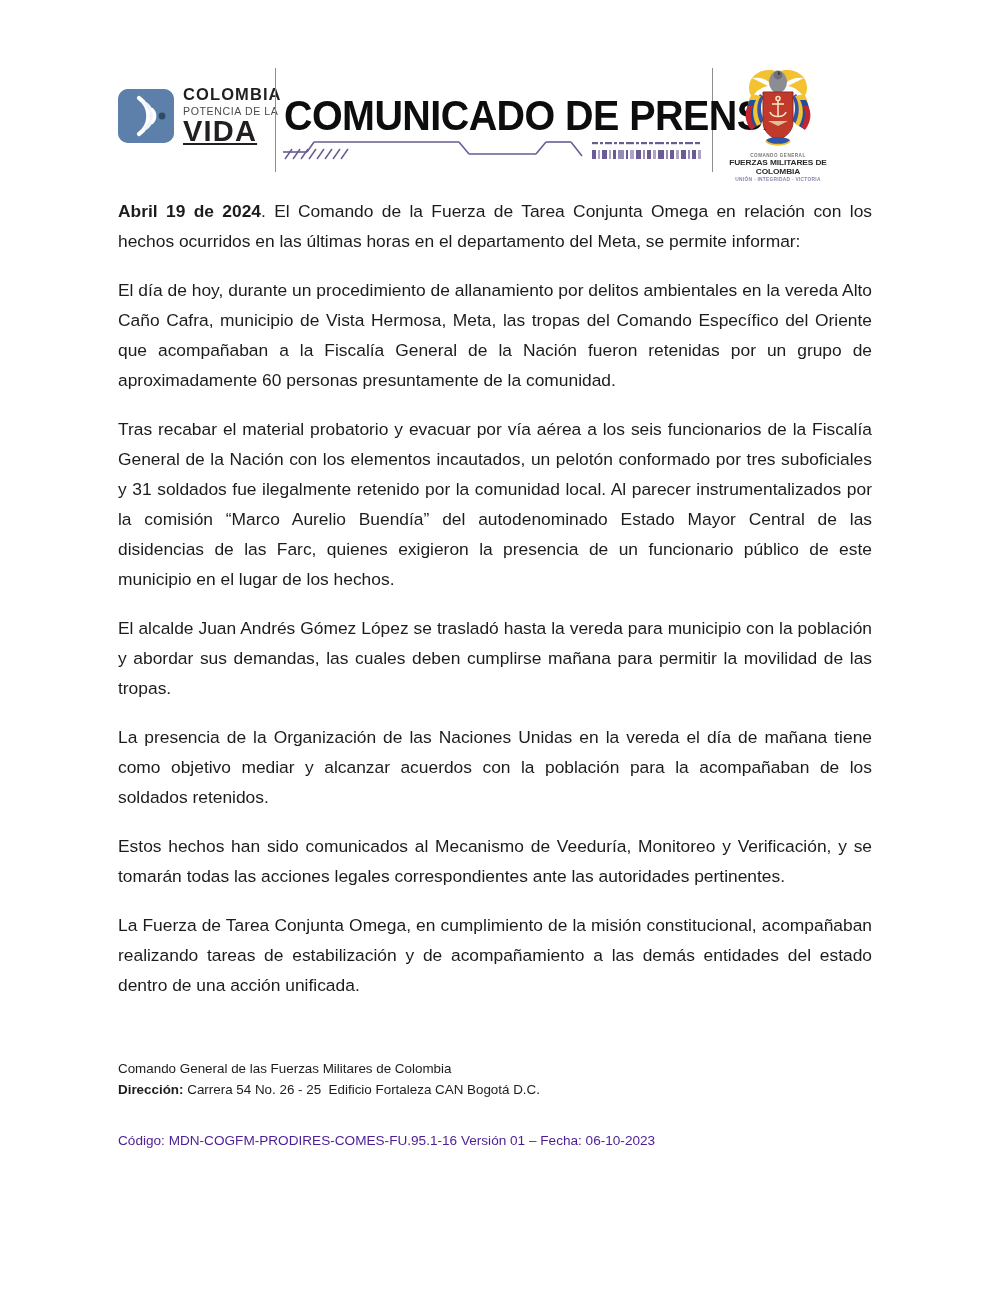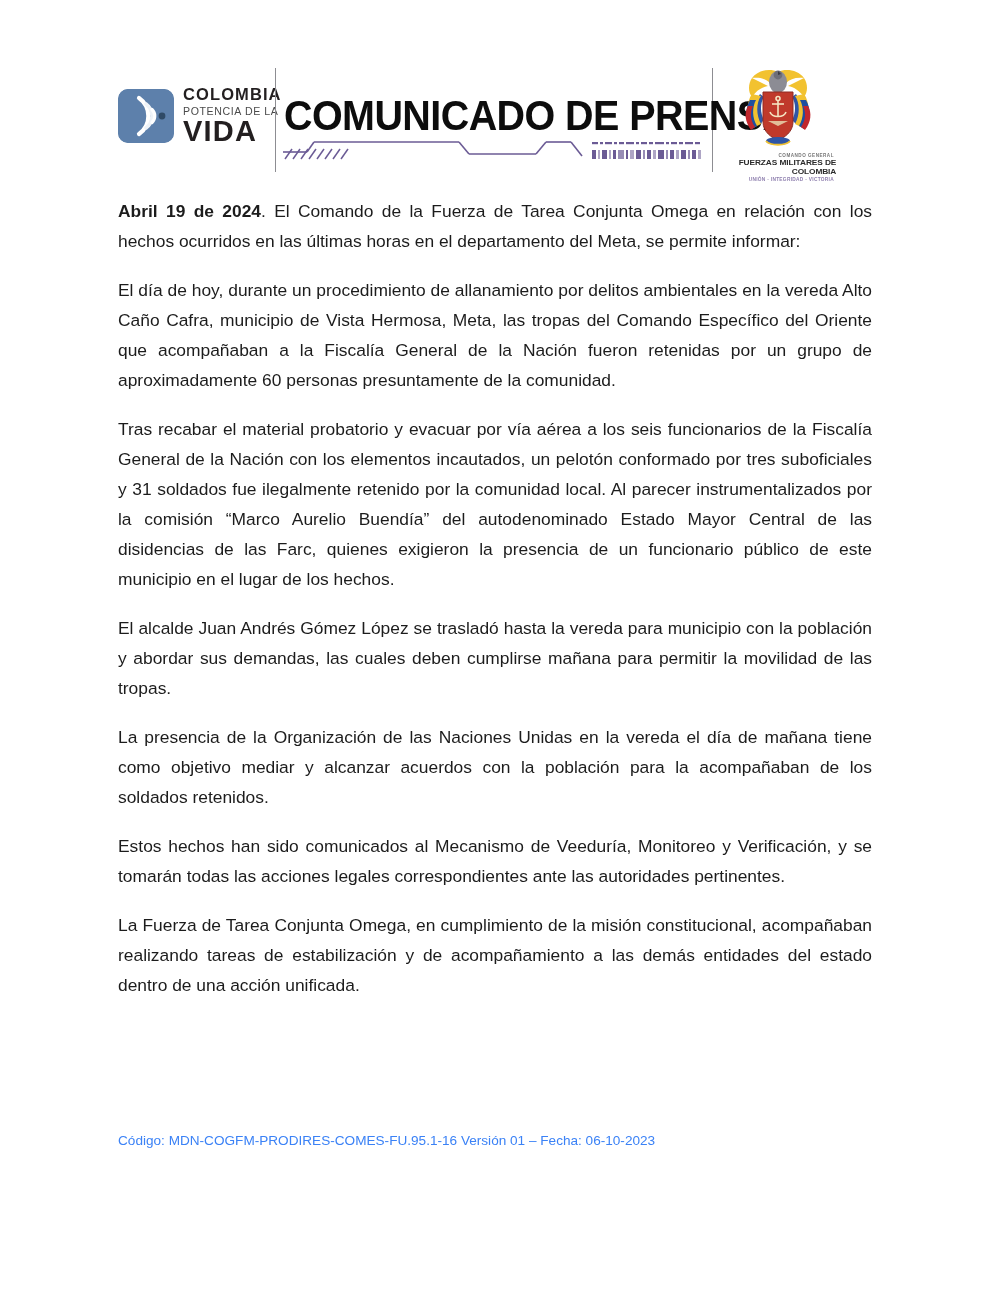--- a/index.html
+++ b/index.html
@@ -71,20 +71,21 @@
     letter-spacing: 0.6px;
     color: #4a4a4a;
     margin-top: 3px;
   }
   .gov-line3 {
     font-size: 29px;
     font-weight: bold;
     letter-spacing: 1.2px;
     color: #231f20;
     margin-top: 1px;
+    text-decoration: underline;
   }
 
   
   .divider {
     position: absolute;
     width: 1px;
     background: #8d8d92;
   }
   .divider-left  { left: 275px; top: 68px;  height: 104px; }
   .divider-right { left: 712px; top: 68px;  height: 104px; }
@@ -122,21 +123,21 @@
     height: 22px;
   }
 
   
   .emblem {
     position: absolute;
     left: 722px;
     top: 66px;
     width: 112px;
     height: 108px;
-    text-align: right;
+    text-align: center;
   }
   .emblem-art { display: block; margin: 0 auto; }
   .emblem-cap1 {
     font-size: 4.6px;
     letter-spacing: 0.5px;
     color: #777;
     font-weight: bold;
     margin-top: 1px;
   }
   .emblem-cap2 {
@@ -184,21 +185,21 @@
     line-height: 20.5px;
     color: #1c1c1c;
     white-space: pre;
   }
   .footer-line b { font-weight: bold; }
   .code-line {
     position: absolute;
     left: 118px;
     top: 1133px;
     font-size: 13.6px;
-    color: #3b82f6;
+    color: #4c1d95;
     white-space: pre;
   }
 </style>
 </head>
 <body>
 
 <div class="page">
 
   <div class="header">
 
@@ -346,17 +347,19 @@
     <p class="para"><b>Abril 19 de 2024</b><span>. El Comando de la Fuerza de Tarea Conjunta Omega en relación con los hechos ocurridos en las últimas horas en el departamento del Meta, se permite informar:</span></p>
     <p class="para">El día de hoy, durante un procedimiento de allanamiento por delitos ambientales en la vereda Alto Caño Cafra, municipio de Vista Hermosa, Meta, las tropas del Comando Específico del Oriente que acompañaban a la Fiscalía General de la Nación fueron retenidas por un grupo de aproximadamente 60 personas presuntamente de la comunidad.</p>
     <p class="para">Tras recabar el material probatorio y evacuar por vía aérea a los seis funcionarios de la Fiscalía General de la Nación con los elementos incautados, un pelotón conformado por tres suboficiales y 31 soldados fue ilegalmente retenido por la comunidad local. Al parecer instrumentalizados por la comisión “Marco Aurelio Buendía” del autodenominado Estado Mayor Central de las disidencias de las Farc, quienes exigieron la presencia de un funcionario público de este municipio en el lugar de los hechos.</p>
     <p class="para">El alcalde Juan Andrés Gómez López se trasladó hasta la vereda para municipio con la población y abordar sus demandas, las cuales deben cumplirse mañana para permitir la movilidad de las tropas.</p>
     <p class="para">La presencia de la Organización de las Naciones Unidas en la vereda el día de mañana tiene como objetivo mediar y alcanzar acuerdos con la población para la acompañaban de los soldados retenidos.</p>
     <p class="para">Estos hechos han sido comunicados al Mecanismo de Veeduría, Monitoreo y Verificación, y se tomarán todas las acciones legales correspondientes ante las autoridades pertinentes.</p>
     <p class="para">La Fuerza de Tarea Conjunta Omega, en cumplimiento de la misión constitucional, acompañaban realizando tareas de estabilización y de acompañamiento a las demás entidades del estado dentro de una acción unificada.</p>
   </div>
 
   <div class="footer">
+    <div class="footer-line">Comando General de las Fuerzas Militares de Colombia</div>
+    <div class="footer-line"><b>Dirección:</b><span> Carrera 54 No. 26 - 25  Edificio Fortaleza CAN Bogotá D.C.</span></div>
   </div>
 
   <div class="code-line">Código: MDN-COGFM-PRODIRES-COMES-FU.95.1-16 Versión 01 – Fecha: 06-10-2023</div>
 
 </div>
 
 </body></html>

